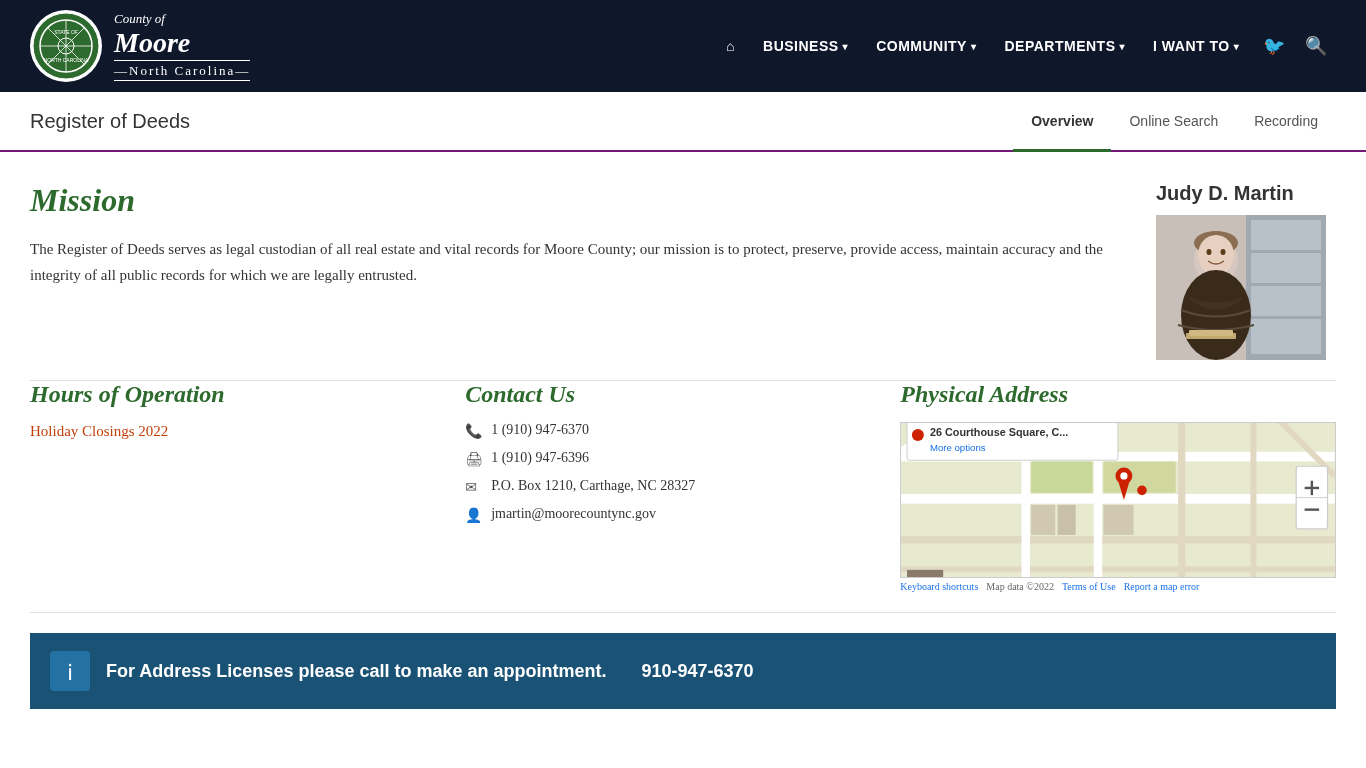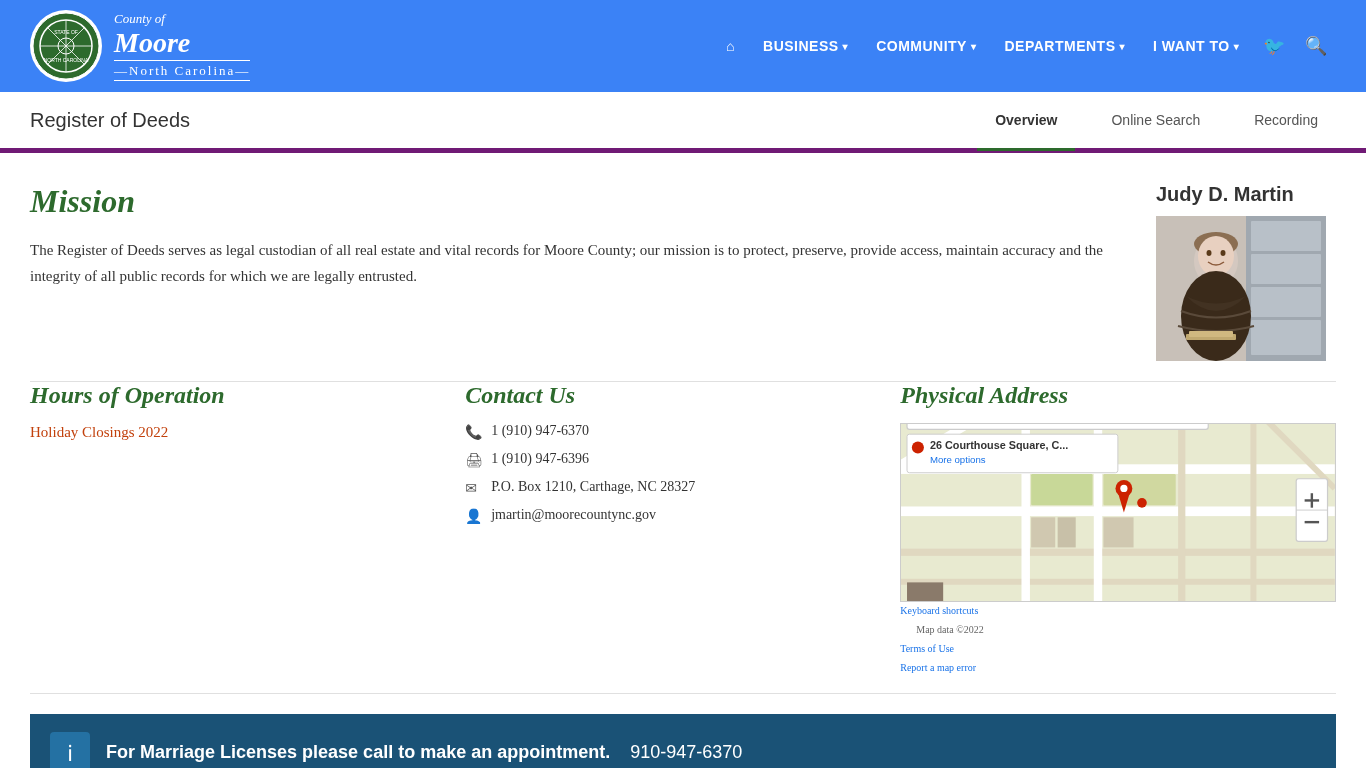--- a/index.html
+++ b/index.html
@@ -1,20 +1,20 @@
 <!DOCTYPE html>
 <html><head>
   <meta charset="utf-8">
   <style>
     * { margin: 0; padding: 0; box-sizing: border-box; }
     body { font-family: 'Georgia', serif; font-size: 16px; color: #333; background: #fff; }
 
     
     .site-header {
-      background: #3b82f6;
+      background: #0f172a;
       display: flex;
       align-items: center;
       padding: 0 30px;
       height: 92px;
     }
     .logo-area {
       display: flex;
       align-items: center;
       gap: 12px;
       flex-shrink: 0;
@@ -79,39 +79,39 @@
     }
     .nav-icon {
       font-size: 18px;
       color: #fff;
       padding: 8px;
       cursor: pointer;
     }
 
     
     .subheader {
-      border-bottom: 5px solid #701a75;
+      border-bottom: 2px solid #701a75;
       padding: 0 30px;
       display: flex;
       align-items: center;
       justify-content: space-between;
       background: #fff;
       min-height: 60px;
     }
     .page-title {
       font-family: Arial, sans-serif;
       font-size: 20px;
       font-weight: 400;
       color: #333;
       padding: 16px 0;
     }
     .sub-tabs {
       display: flex;
       align-items: center;
-      gap: 18px;
+      gap: 0;
     }
     .sub-tab {
       font-family: Arial, sans-serif;
       font-size: 14px;
       color: #555;
       padding: 20px 18px;
       cursor: pointer;
       text-decoration: none;
       border-bottom: 3px solid transparent;
       margin-bottom: -3px;
@@ -215,33 +215,32 @@
       color: #555;
       font-size: 14px;
       width: 16px;
       flex-shrink: 0;
       margin-top: 1px;
     }
 
     
     .map-container {
       width: 100%;
-      height: 179px;
+      height: 156px;
       background: #e8e4d8;
       position: relative;
       overflow: hidden;
       border: 1px solid #ccc;
     }
     .map-footer {
       font-size: 10px;
       color: #666;
       display: flex;
       gap: 8px;
       margin-top: 3px;
-      flex-direction: column;
     }
 
     
     .marriage-banner {
       margin: 20px 30px;
       background: #1a5276;
       color: #fff;
       padding: 18px 20px;
       display: flex;
       align-items: center;
@@ -257,22 +256,22 @@
       display: flex;
       align-items: center;
       justify-content: center;
       font-size: 22px;
       flex-shrink: 0;
     }
     .banner-text {
       font-weight: bold;
     }
     .banner-phone {
-      font-weight: normal;
-      margin-left: 4px;
+      font-weight: bold;
+      margin-left: 19px;
     }
 
     
     .divider {
       border: none;
       border-top: 1px solid #e0e0e0;
       margin: 0 30px;
     }
   </style>
 </head>
@@ -460,28 +459,28 @@
         <text x="235" y="185" font-size="9" fill="#FBBC05" font-family="Arial" font-weight="bold">o</text>
         <text x="242" y="185" font-size="9" fill="#4285F4" font-family="Arial" font-weight="bold">g</text>
         <text x="249" y="185" font-size="9" fill="#34A853" font-family="Arial" font-weight="bold">l</text>
         <text x="253" y="185" font-size="9" fill="#EA4335" font-family="Arial" font-weight="bold">e</text>
 
         <rect x="5" y="158" width="30" height="30" fill="#8a7a6a"></rect>
       </svg>
     </div>
     <div class="map-footer">
       <span style="color:#1a73e8; font-size:10px; cursor:pointer;">Keyboard shortcuts</span>
-      <span style="font-size:10px; color:#666;margin-left:16px;">Map data ©2022</span>
+      <span style="font-size:10px; color:#666;">Map data ©2022</span>
       <span style="color:#1a73e8; font-size:10px; cursor:pointer;">Terms of Use</span>
       <span style="color:#1a73e8; font-size:10px; cursor:pointer;">Report a map error</span>
     </div>
   </div>
 </div>
 
 <hr class="divider">
 
 <div class="marriage-banner">
   <div class="banner-icon">
     <span style="color:#fff;">ℹ</span>
   </div>
-  <span class="banner-text">For Marriage Licenses please call to make an appointment.</span>
+  <span class="banner-text">For Address Licenses please call to make an appointment.</span>
   <span class="banner-phone">910-947-6370</span>
 </div>
 
 </body></html>

